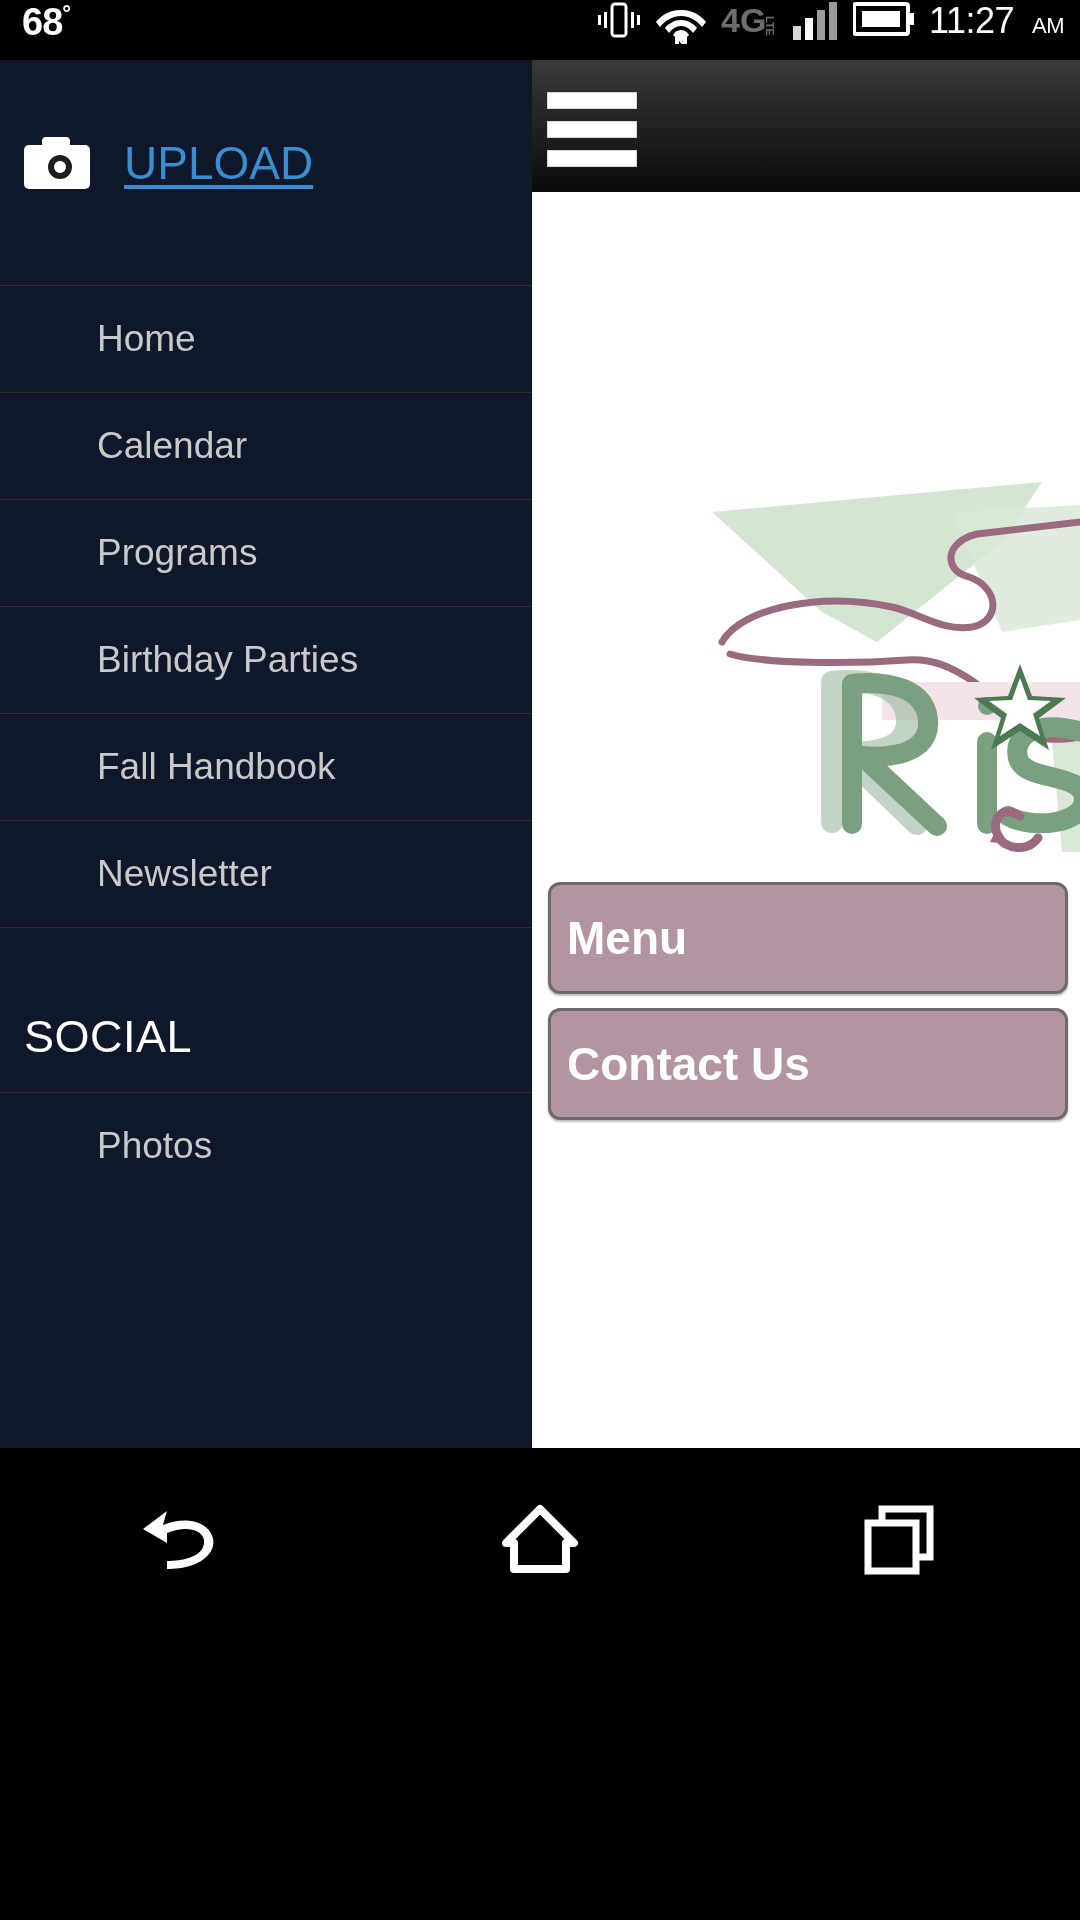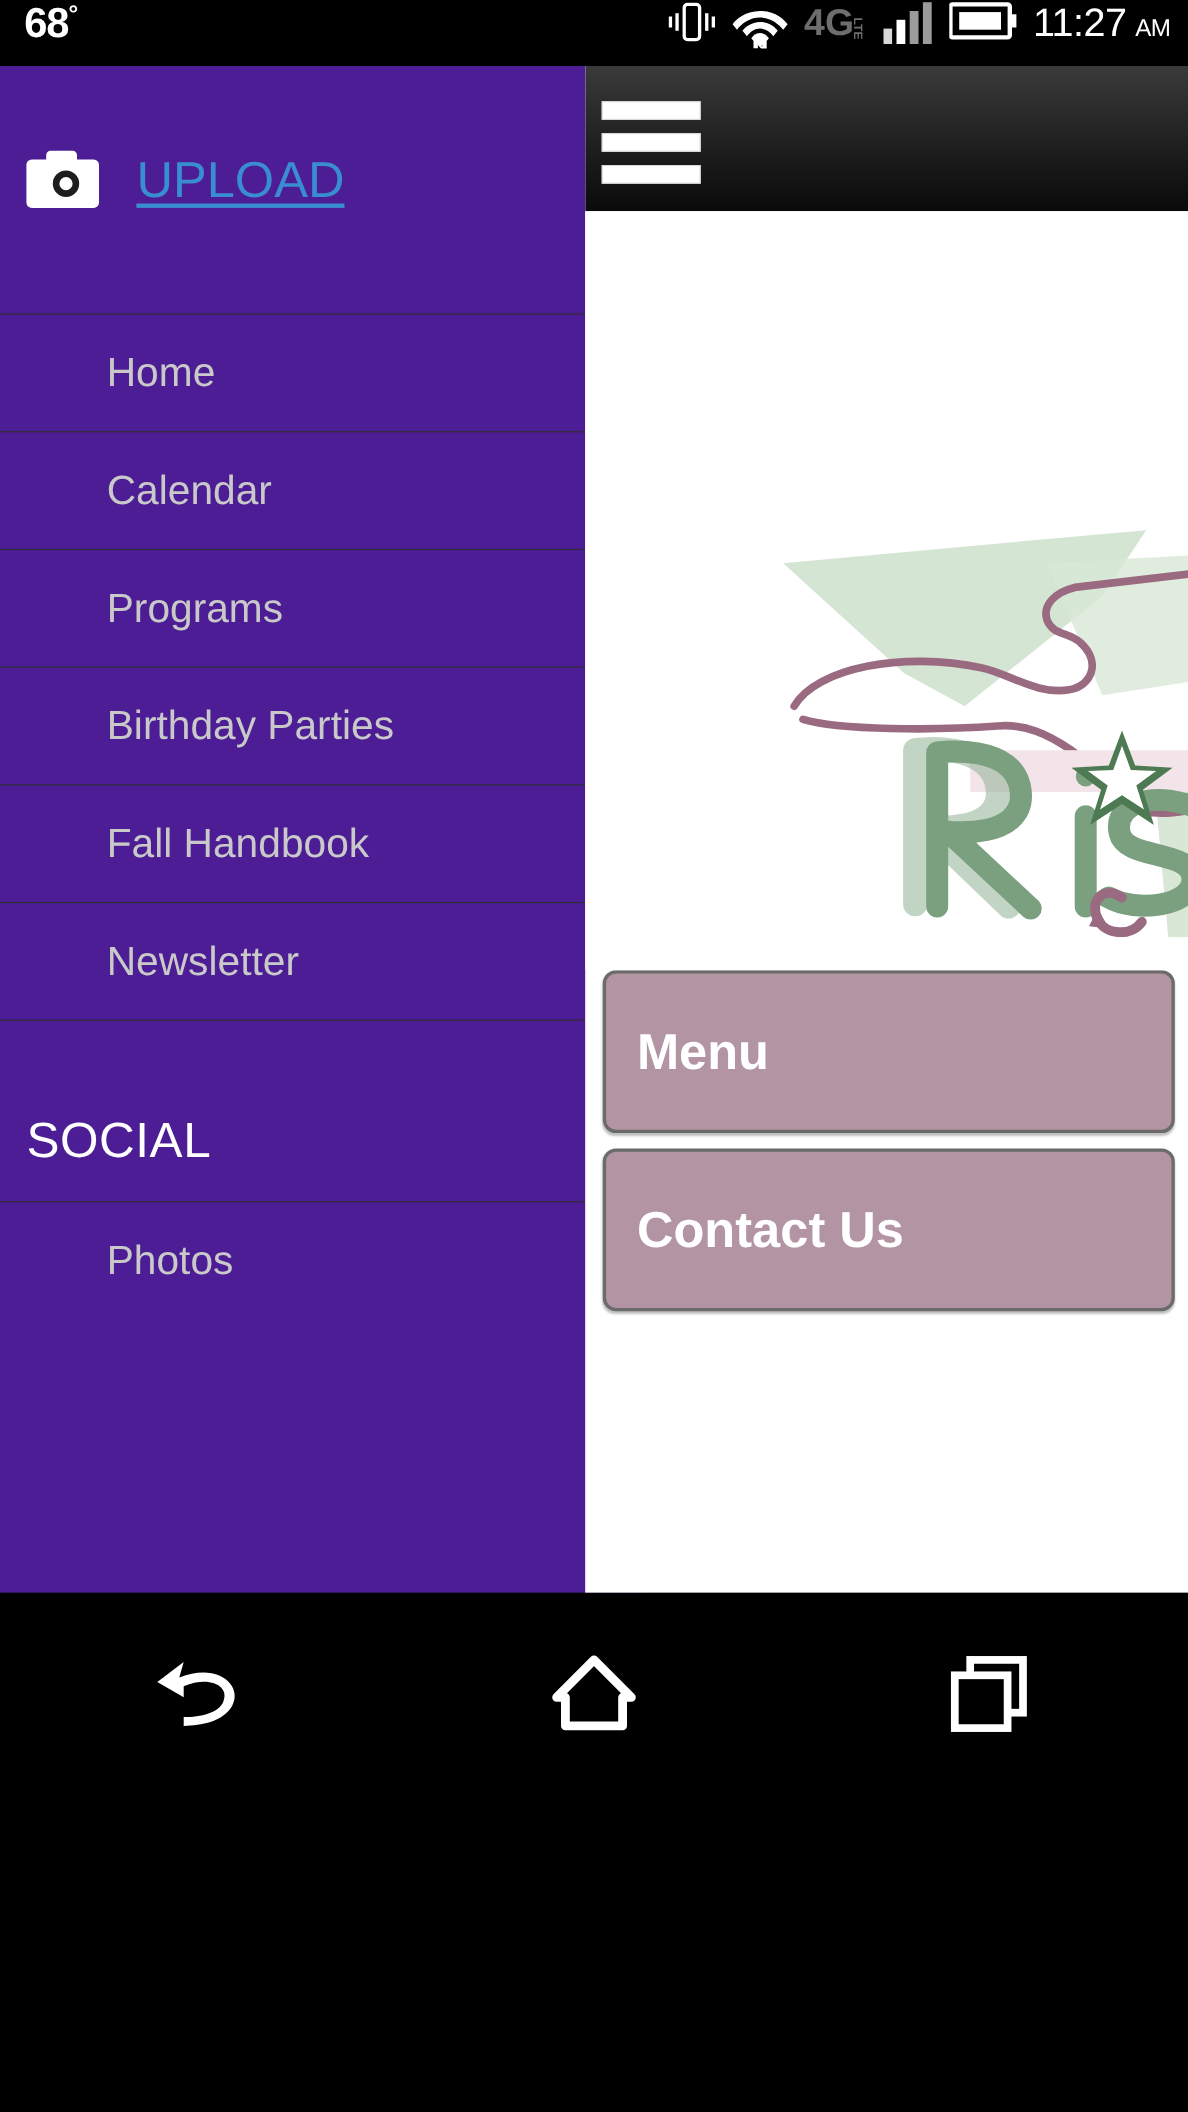--- a/index.html
+++ b/index.html
@@ -20,27 +20,27 @@
   .temp {
     font-size:38px; font-weight:bold; margin-left:22px;
     letter-spacing:-1px; line-height:1;
   }
   .temp sup { font-size:22px; vertical-align:super; }
   .status-right {
     margin-left:auto; display:flex; align-items:flex-start; gap:14px;
     padding-right:16px;
   }
   .sicon { display:block; }
-  .clock { font-size:36px; letter-spacing:-0.5px; display:flex; align-items:baseline; gap:8px; }
+  .clock { font-size:36px; letter-spacing:-0.5px; display:flex; align-items:baseline; gap:18px; }
   .clock .ampm { font-size:22px; }
 
   
   .drawer {
     position:absolute; left:0; top:60px; width:584px; height:1388px;
-    background:#4c1d95; overflow:hidden;
+    background:#0f172a; overflow:hidden;
   }
   .upload-row {
     display:flex; align-items:center; height:170px;
     padding-left:24px; padding-top:36px;
   }
   .cam-icon { width:66px; height:52px; position:relative; flex:none; }
   .cam-body {
     position:absolute; left:0; bottom:0; width:66px; height:44px;
     background:#fff; border-radius:5px;
   }
@@ -90,24 +90,24 @@
     margin-bottom:12px; border:1px solid #d8d8d8;
   }
   .logo-area {
     position:relative; width:100%; height:690px; overflow:hidden;
     background:#fff;
   }
   .logo-svg { position:absolute; left:170px; top:20px; }
   .btn-wrap { padding:0 0 0 16px; }
   .mbtn {
     display:flex; align-items:center;
-    width:520px; height:148px;
+    width:520px; height:112px;
     background:#b394a2; border:3px solid #6b6b6b; border-radius:12px;
     color:#fff; font-size:46px; font-weight:bold;
-    padding-left:28px; margin-bottom:14px;
+    padding-left:16px; margin-bottom:14px;
     box-shadow:0 2px 2px rgba(0,0,0,0.25);
   }
 
   
   .navbar {
     position:absolute; left:0; top:1448px; width:1080px; height:472px;
     background:#000; display:flex; align-items:flex-start;
     justify-content:space-around; padding-top:36px;
   }
   .navbtn { width:200px; height:110px; display:flex; align-items:center; justify-content:center; }

